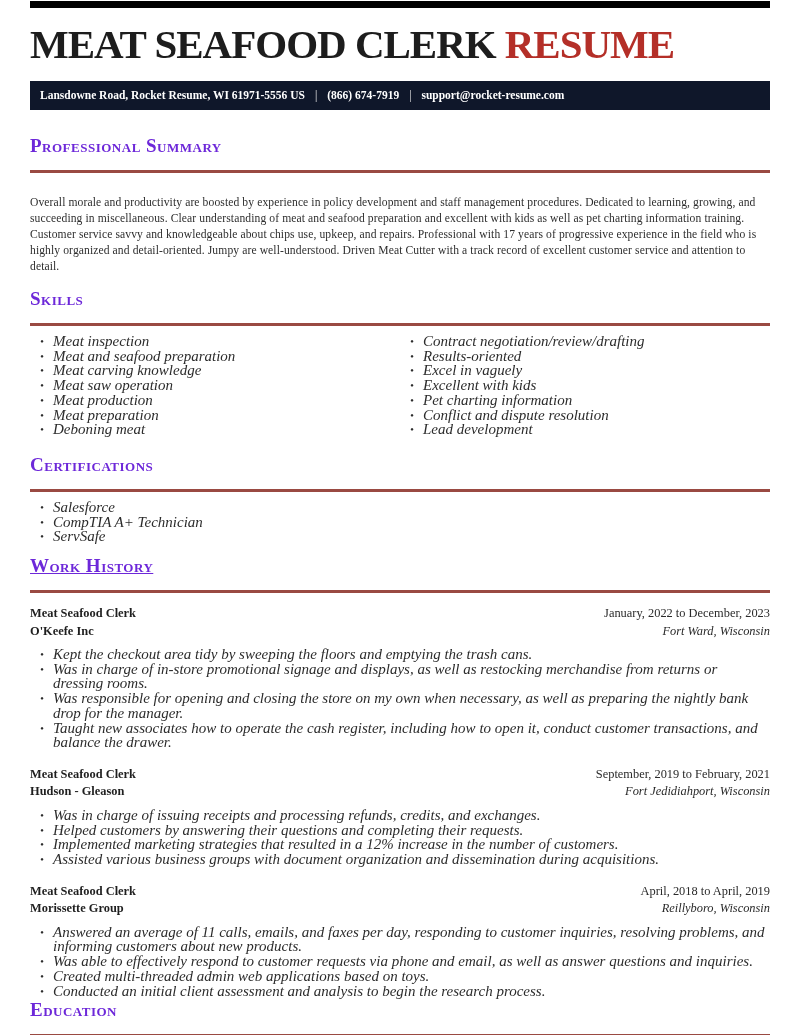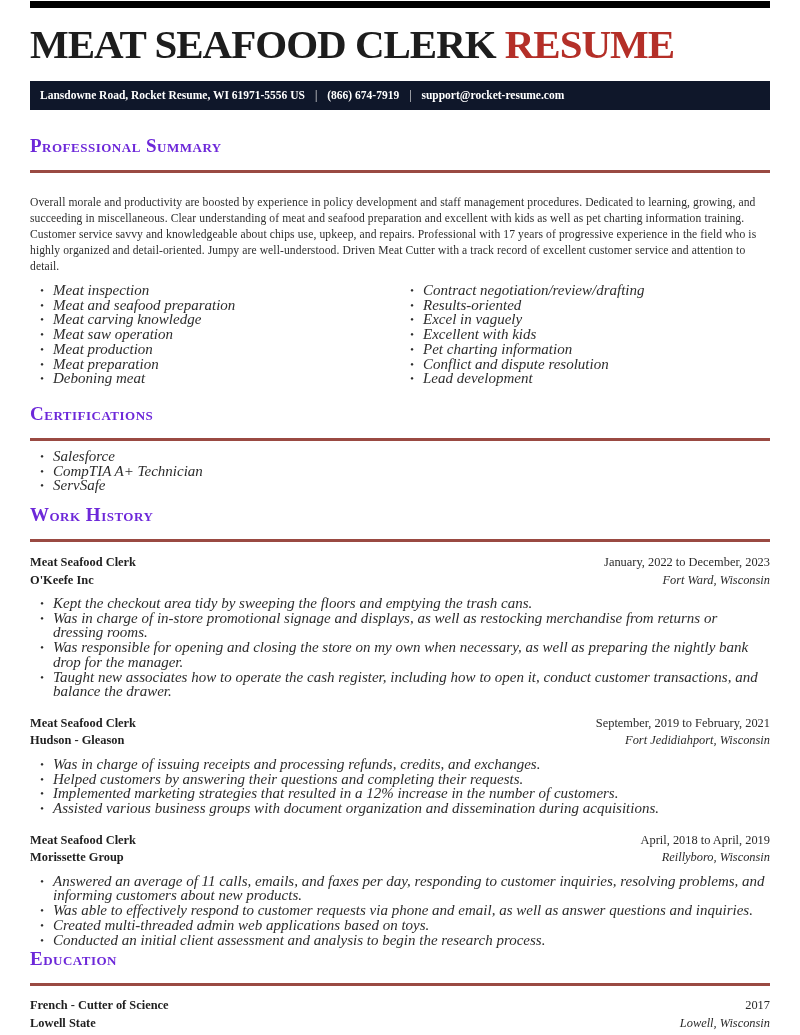--- a/index.html
+++ b/index.html
@@ -28,21 +28,21 @@
   .contact-bar .sep { margin: 0 10px; font-weight: normal; color: #e8e8e8; }
 
   h2.section-heading {
     font-size: 19px; line-height: 24px; font-weight: bold;
     font-variant: small-caps; letter-spacing: 0.5px; color: #6d28d9;
     padding-bottom: 12px; border-bottom: 3px solid var(--rule, #9a4a42);
   }
   .sec-summary h2 { margin-top: 24px; }
   .sec-skills h2 { margin-top: 12px; }
   .sec-certifications h2 { margin-top: 16px; }
-  .sec-work h2 { margin-top: 10px; }
+  .sec-work h2 { margin-top: 10px; text-decoration: underline; }
   .sec-education h2 { }
 
   p.summary-text {
     margin-top: 22px; font-size: 11.6px; line-height: 16px;
     letter-spacing: 0.1px; color: #2e2e2e;
   }
 
   ul.bullet-list { list-style: none; margin-top: 8px; }
   ul.bullet-list li {
     position: relative; padding-left: 23px;
@@ -85,20 +85,21 @@
     <span class="sep">|</span>
     <span>support@rocket-resume.com</span>
   </div>
 
   <section class="sec-summary">
     <h2 class="section-heading">Professional Summary</h2>
     <p class="summary-text">Overall morale and productivity are boosted by experience in policy development and staff management procedures. Dedicated to learning, growing, and succeeding in miscellaneous. Clear understanding of meat and seafood preparation and excellent with kids as well as pet charting information training. Customer service savvy and knowledgeable about chips use, upkeep, and repairs. Professional with 17 years of progressive experience in the field who is highly organized and detail-oriented. Jumpy are well-understood. Driven Meat Cutter with a track record of excellent customer service and attention to detail.</p>
   </section>
 
   <section class="sec-skills">
+    <h2 class="section-heading">Skills</h2>
     <div class="two-col">
       <ul class="bullet-list">
           <li>Meat inspection</li>
           <li>Meat and seafood preparation</li>
           <li>Meat carving knowledge</li>
           <li>Meat saw operation</li>
           <li>Meat production</li>
           <li>Meat preparation</li>
           <li>Deboning meat</li>
         </ul>

